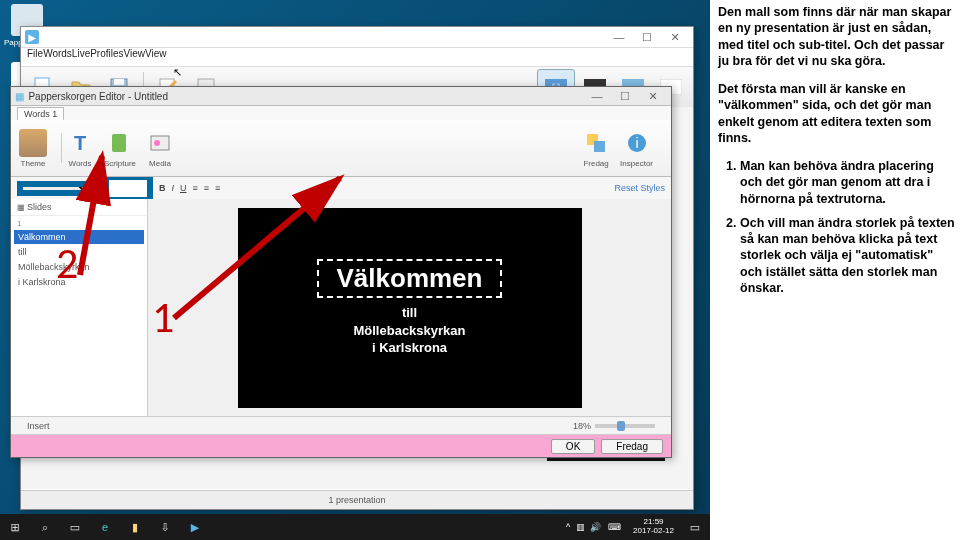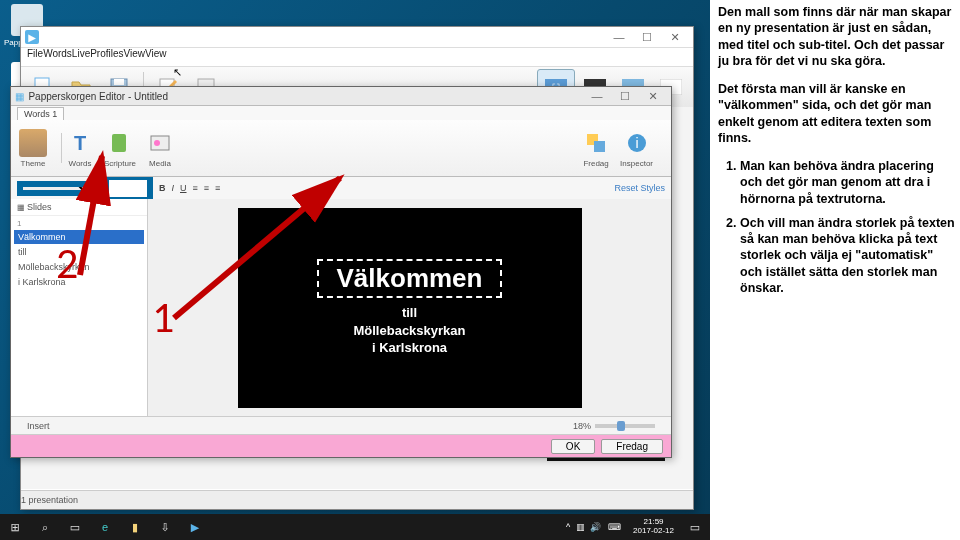--- a/index.html
+++ b/index.html
@@ -50,21 +50,21 @@
 .slide{width:344px;height:200px;background:#000;color:#fff;display:flex;flex-direction:column;align-items:center;justify-content:center;position:relative}
 .slide .ttl-box{border:2px dashed #fff;padding:2px 18px;margin-bottom:6px}
 .slide .ttl{font-size:26px;font-weight:900;font-family:Arial Black,Arial,sans-serif}
 .slide .sub{font-size:13px;font-weight:900;text-align:center;line-height:1.35;font-family:Arial Black,Arial,sans-serif}
 .ed-status{position:absolute;left:0;right:0;bottom:22px;height:18px;background:#f4f4f4;border-top:1px solid #ccc;display:flex;align-items:center;padding:0 16px;font-size:9px;color:#555}
 .ed-status .pct{margin-left:auto;display:flex;align-items:center;gap:4px}
 .ed-btns{position:absolute;left:0;right:0;bottom:0;height:22px;background:#f9a8d4;border-top:1px solid #ccc;display:flex;align-items:center;justify-content:flex-end;gap:6px;padding:0 8px}
 .ed-btns button{font-size:10px;padding:1px 14px;border:1px solid #999;background:#f4f4f4;border-radius:2px}
 .ann{position:absolute;font-family:Calibri,sans-serif;font-size:44px;color:#c00000;font-weight:400;pointer-events:none}
 .arrow{position:absolute;pointer-events:none}
-.statusbar{position:absolute;left:0;right:0;bottom:0;height:18px;background:#eee;border-top:1px solid #ccc;font-size:9px;display:flex;align-items:center;color:#555}
+.statusbar{position:absolute;left:0;right:0;bottom:0;height:18px;background:#eee;border-top:1px solid #ccc;font-size:9px;display:flex;align-items:center;justify-content:center;color:#555}
 </style>
 </head>
 <body>
 
 <div class="page">
 <div class="left">
  <div class="desktop">
   <div class="desk-icon" style="top:4px"><div class="ibox"></div><span>Papperskorgen</span></div>
   <div class="desk-icon" style="top:62px">
           <div class="ibox" style="background:#fff"></div>

